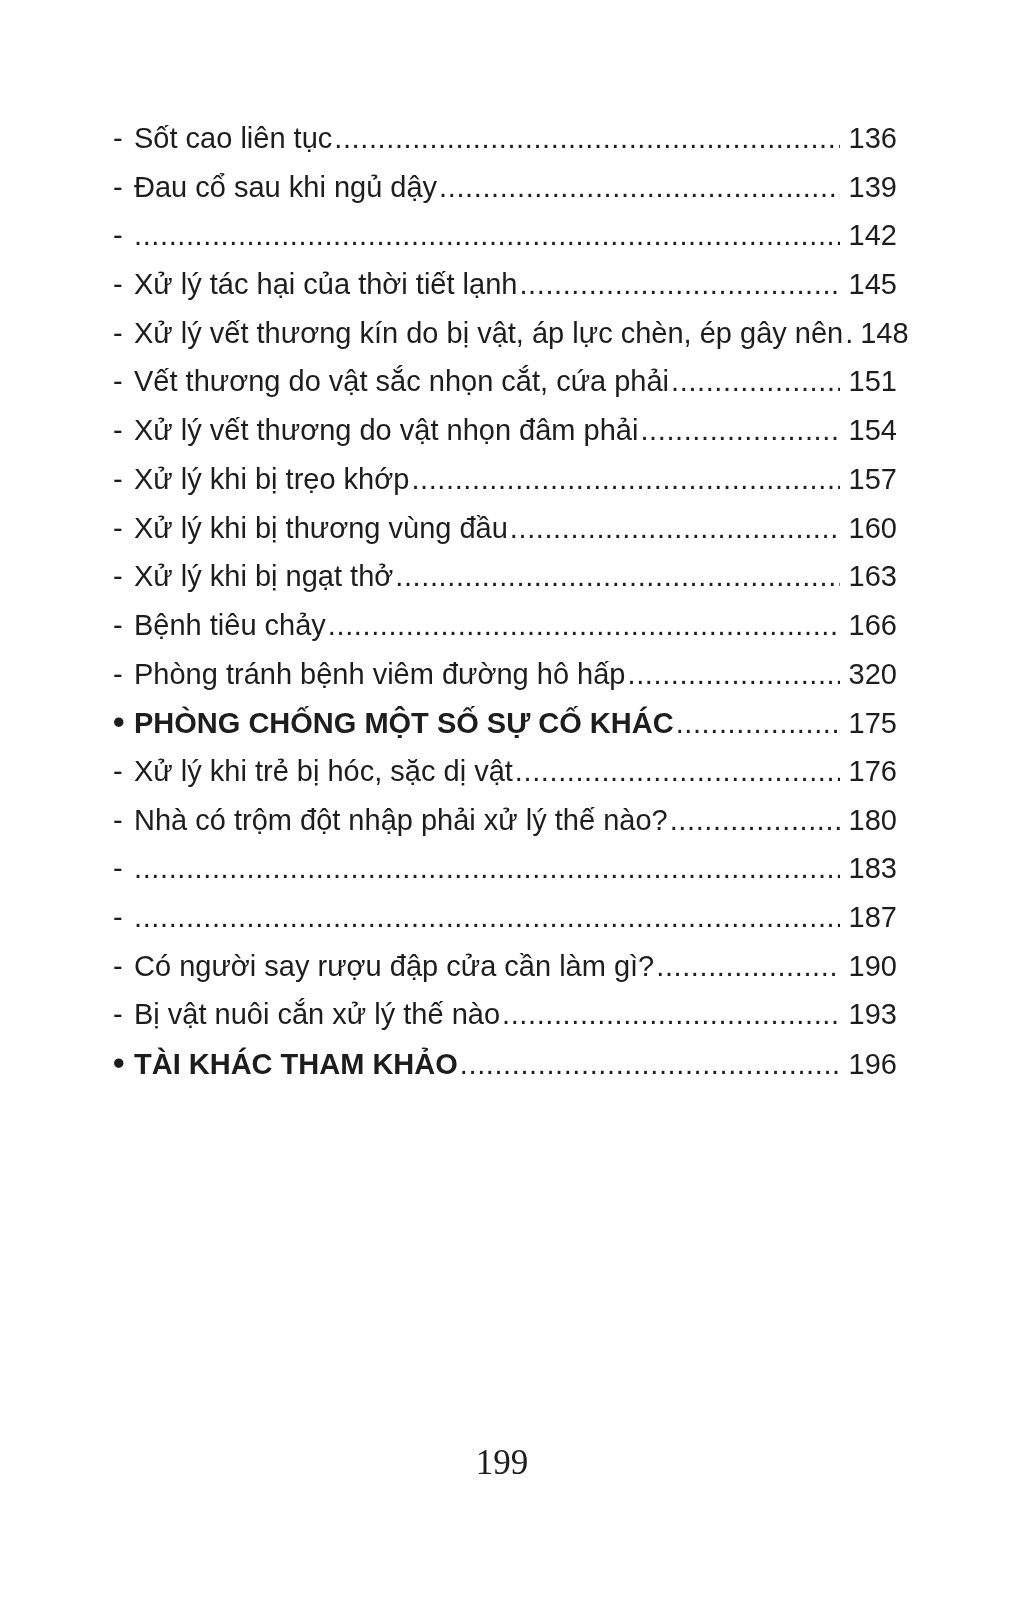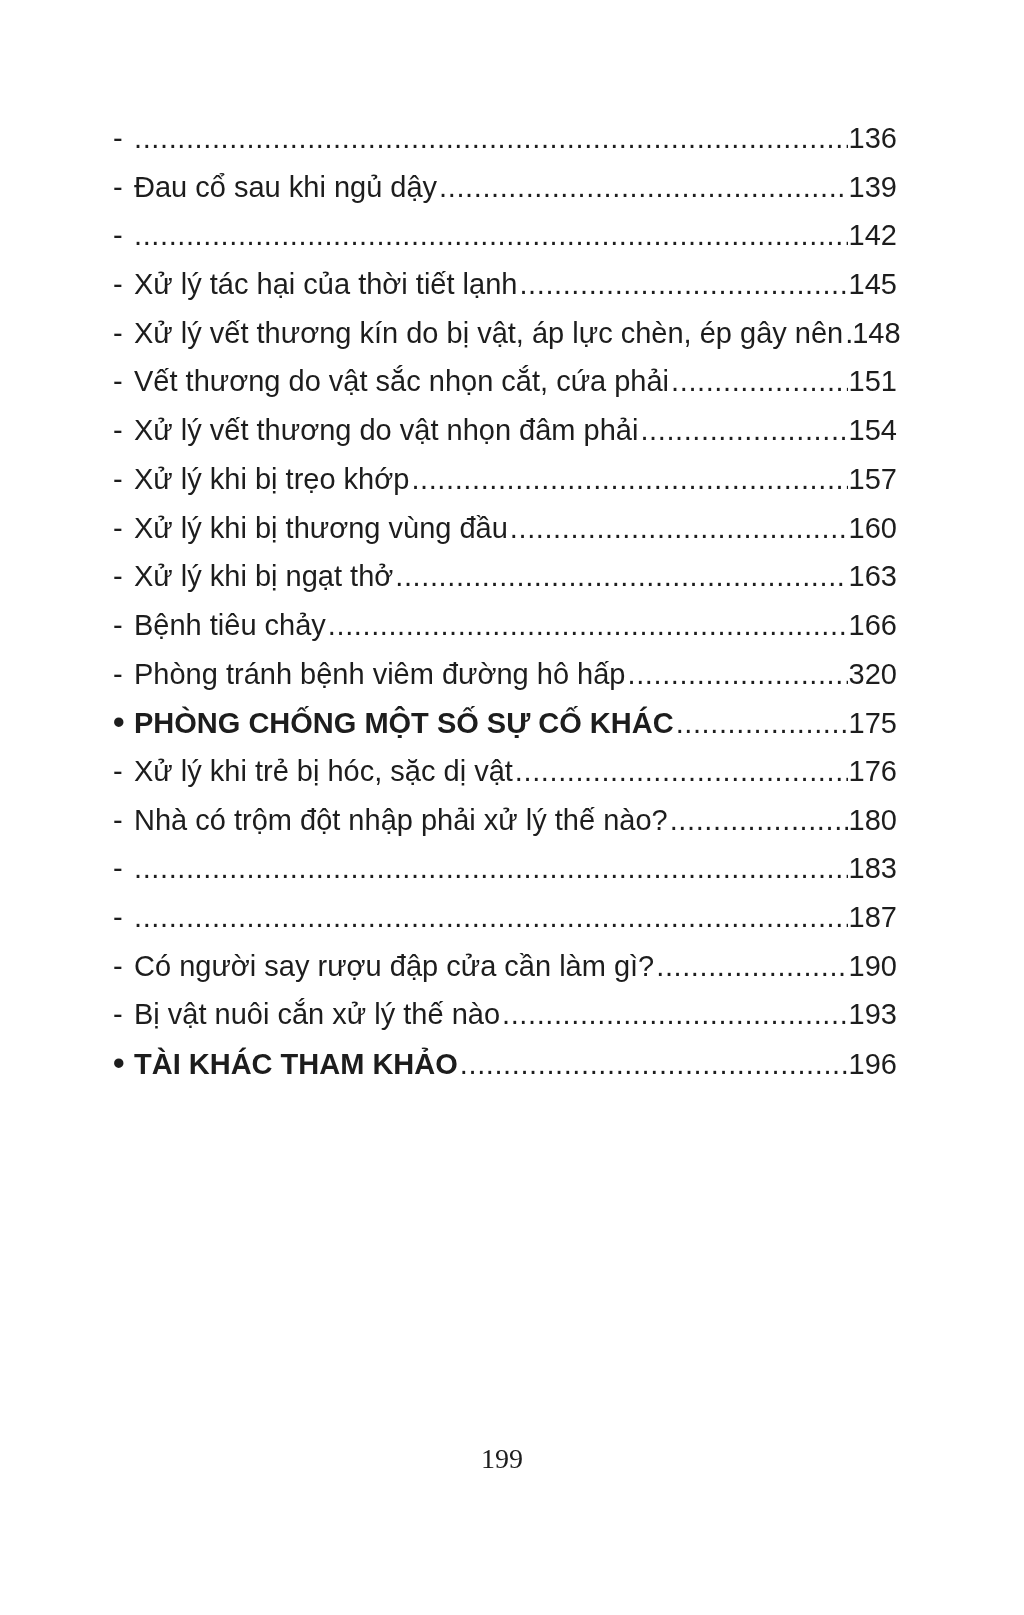--- a/index.html
+++ b/index.html
@@ -52,38 +52,40 @@
     font-weight: normal;
   }
   .leader::after {
     content: "........................................................................................................................";
     letter-spacing: 0.6px;
   }
   .pagenum {
     flex: 0 0 auto;
     padding-left: 1px;
     font-weight: normal;
+    margin-left: 8px;
   }
   .footer {
     position: absolute;
     top: 1443px;
     left: 0;
     width: 1004px;
     text-align: center;
     font-family: "Liberation Serif", serif;
-    font-size: 28px;
+    font-size: 35px;
     color: #1d1d1d;
   }
 </style>
 </head>
 <body>
 
 <div class="toc">
     <div class="row">
       <span class="prefix">-</span>
+      <span class="title">Sốt cao liên tục</span>
       <span class="leader"></span>
       <span class="pagenum">136</span>
     </div>
     <div class="row">
       <span class="prefix">-</span>
       <span class="title">Đau cổ sau khi ngủ dậy</span>
       <span class="leader"></span>
       <span class="pagenum">139</span>
     </div>
     <div class="row">

